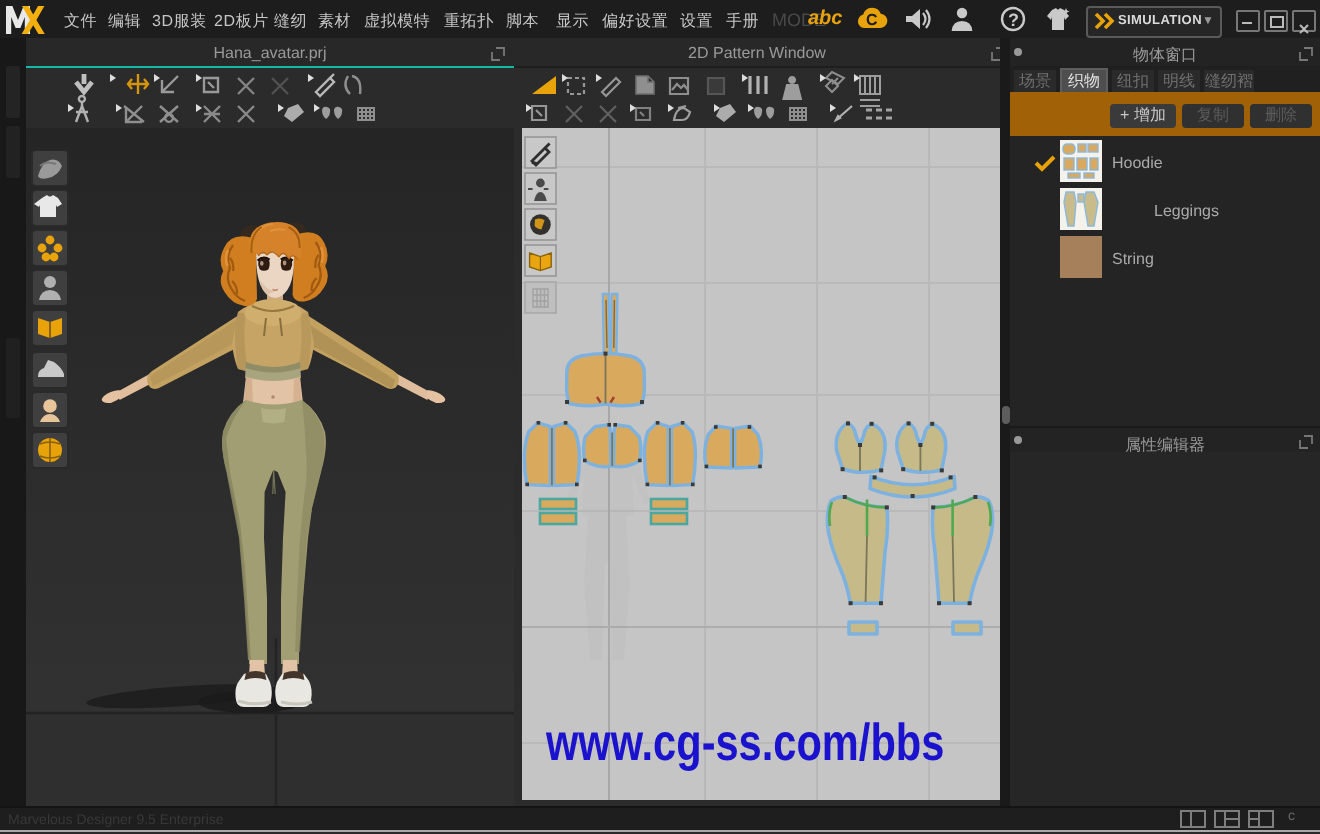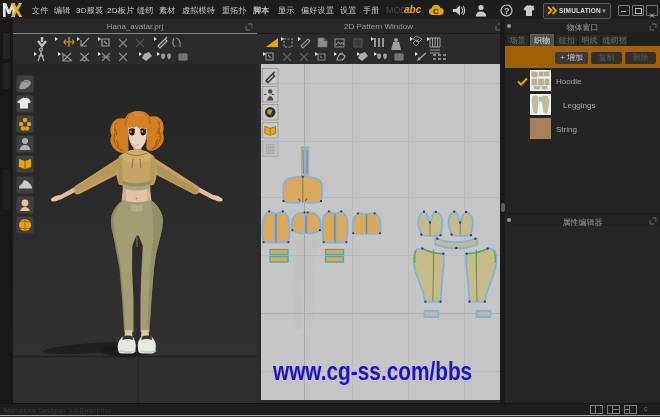--- a/index.html
+++ b/index.html
@@ -21,21 +21,21 @@
     </svg>
   </div>
   <div class="abs mi" style="left:32px;top:5px;">文件</div>
   <div class="abs mi" style="left:54px;top:5px;">编辑</div>
   <div class="abs mi" style="left:76px;top:5px;">3D服装</div>
   <div class="abs mi" style="left:107px;top:5px;">2D板片</div>
   <div class="abs mi" style="left:137px;top:5px;">缝纫</div>
   <div class="abs mi" style="left:159px;top:5px;">素材</div>
   <div class="abs mi" style="left:182px;top:5px;">虚拟模特</div>
   <div class="abs mi" style="left:222px;top:5px;">重拓扑</div>
-  <div class="abs mi" style="left:253px;top:5px;font-weight:bold;">脚本</div>
+  <div class="abs mi" style="left:253px;top:5px;">脚本</div>
   <div class="abs mi" style="left:278px;top:5px;">显示</div>
   <div class="abs mi" style="left:301px;top:5px;text-align:center;">偏好设置</div>
   <div class="abs mi" style="left:340px;top:5px;">设置</div>
   <div class="abs mi" style="left:363px;top:5px;">手册</div>
   <div class="abs" style="left:386px;top:5px;color:#4a4a4a;font-size:9px;">MODE</div>
   <div class="abs" style="left:404px;top:4px;color:#e8a20a;font-size:10px;font-weight:bold;font-style:italic;">abc</div>
 
   <div class="abs" style="left:428px;top:3px;">
     <svg width="16" height="13">
         <path d="M4 11 a3.4 3.4 0 0 1 -0.4 -6.7 a4.6 4.6 0 0 1 8.8 -0.4 a3.2 3.2 0 0 1 -0.6 7.1 Z" fill="#e8a20a"></path>
@@ -511,21 +511,21 @@
       </div>
       <div class="abs" style="left:51px;top:9px;font-size:8px;color:#aaa;">Hoodie</div>
 
       <div class="abs" style="left:25px;top:26px;width:21px;height:21px;background:#f4f2ea;overflow:hidden;">
         <svg width="21" height="21">
           <path d="M3 2 l4 0 l1 5 l-1 12 l-3 0 l-2 -12 Z" fill="#c9bc8a" stroke="#8ab8dd" stroke-width="0.7"></path>
           <path d="M13 2 l4 0 l2 5 l-2 12 l-3 0 l-2 -12 Z" fill="#c9bc8a" stroke="#8ab8dd" stroke-width="0.7"></path>
           <rect x="9" y="3" width="3" height="4" fill="#c9bc8a" stroke="#8ab8dd" stroke-width="0.7"></rect>
         </svg>
       </div>
-      <div class="abs" style="left:46px;top:33px;font-size:8px;color:#aaa;padding-left:12px;">Leggings</div>
+      <div class="abs" style="left:60px;top:33px;font-size:8px;color:#aaa;padding-left:12px;">Leggings</div>
 
       <div class="abs" style="left:25px;top:50px;width:21px;height:21px;background:#a5805a;"></div>
       <div class="abs" style="left:51px;top:57px;font-size:8px;color:#aaa;">String</div>
     </div>
 
     <div class="abs" style="left:5px;top:194px;width:155px;height:13px;background:#232323;border-top:1px solid #1a1a1a;border-bottom:1px solid #1a1a1a;">
       <div class="abs" style="left:2px;top:4px;width:4px;height:4px;background:#999;border-radius:50%;"></div>
       <div class="abs" style="left:0;top:2.5px;width:155px;text-align:center;font-size:8px;color:#9a9a9a;">属性编辑器</div>
       <svg class="abs" style="left:144px;top:3px;" width="8" height="8">
           <path d="M1 3 v4 h4 M3 1 h4 v4" stroke="#777" stroke-width="0.9" fill="none"></path>

